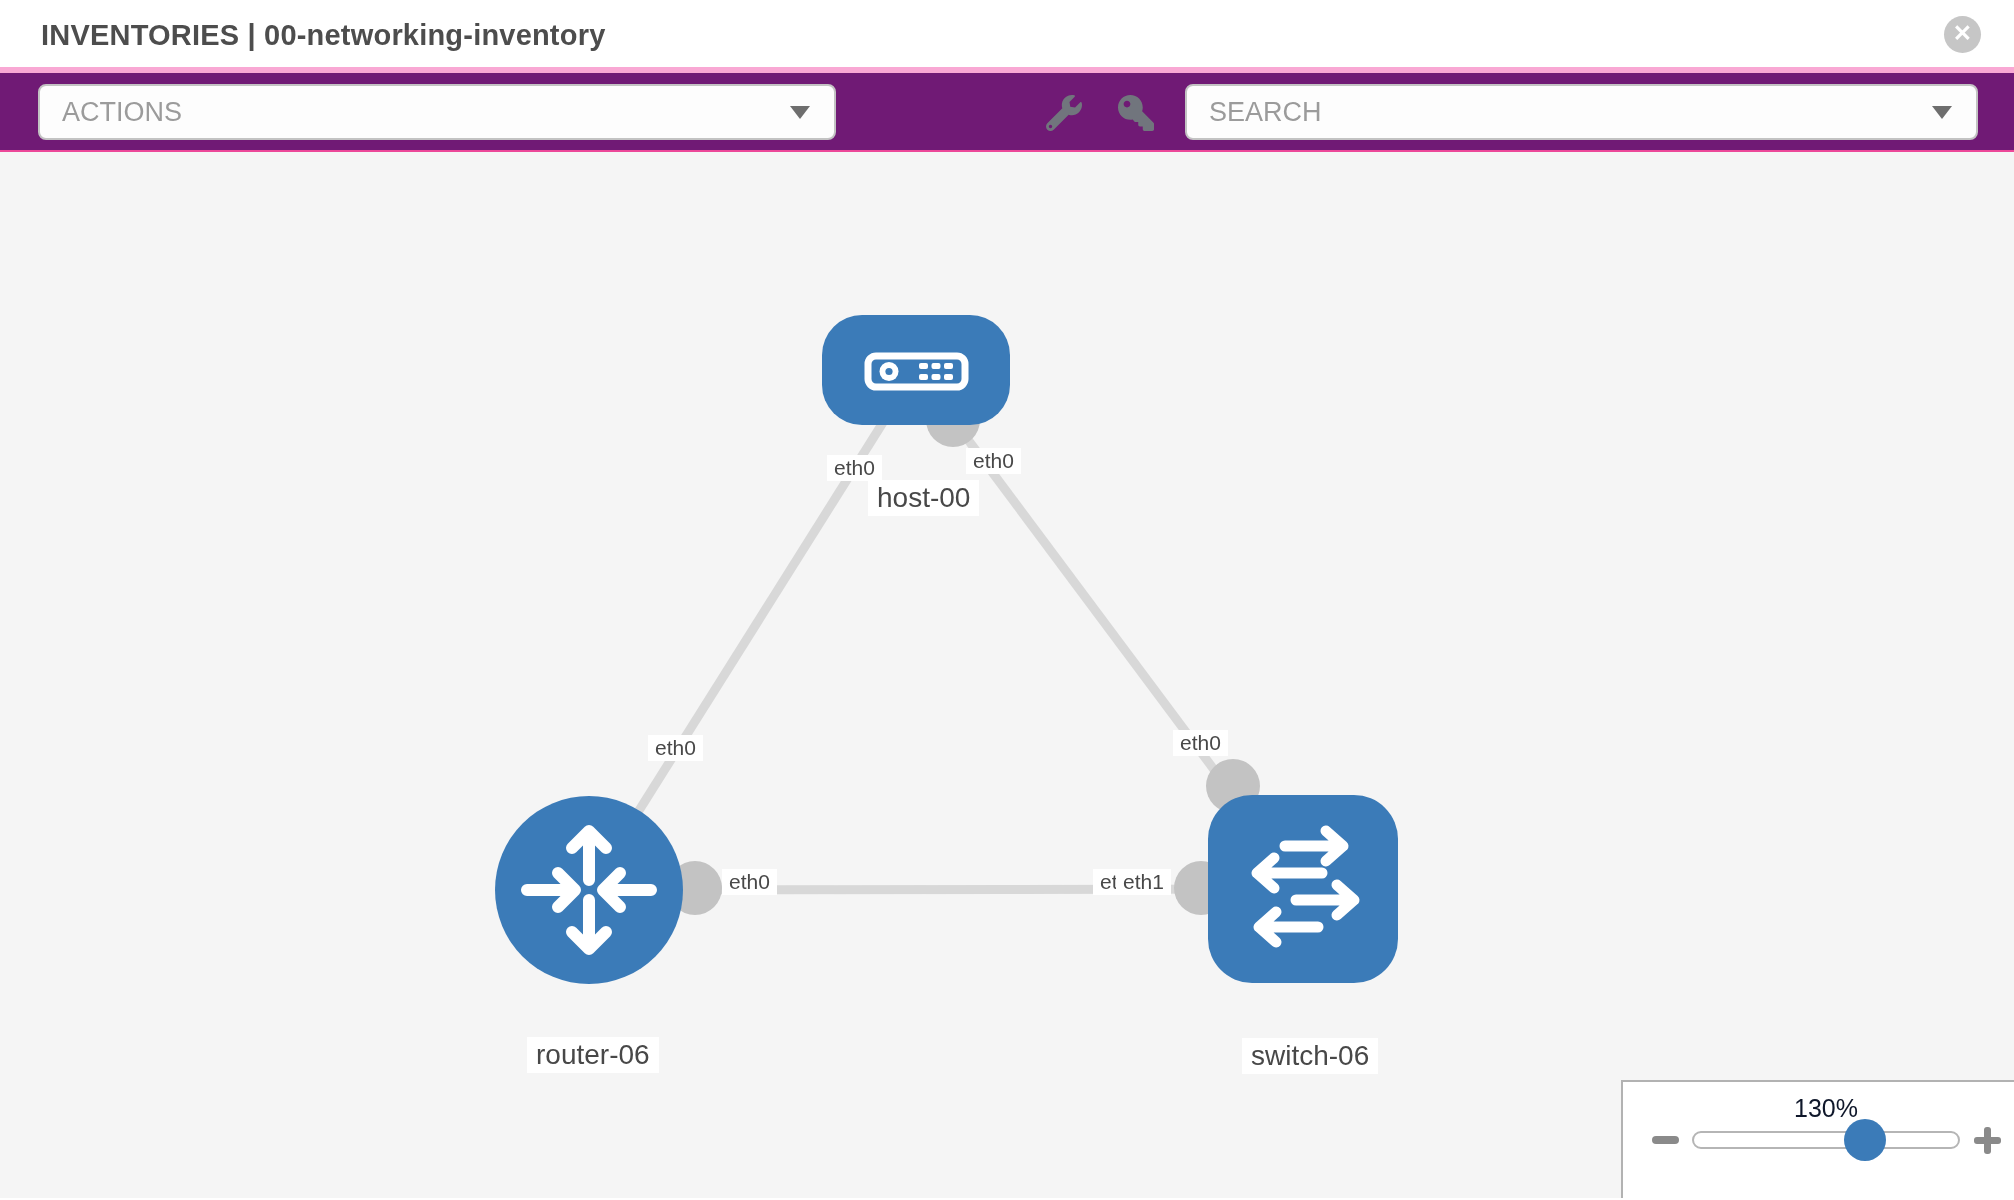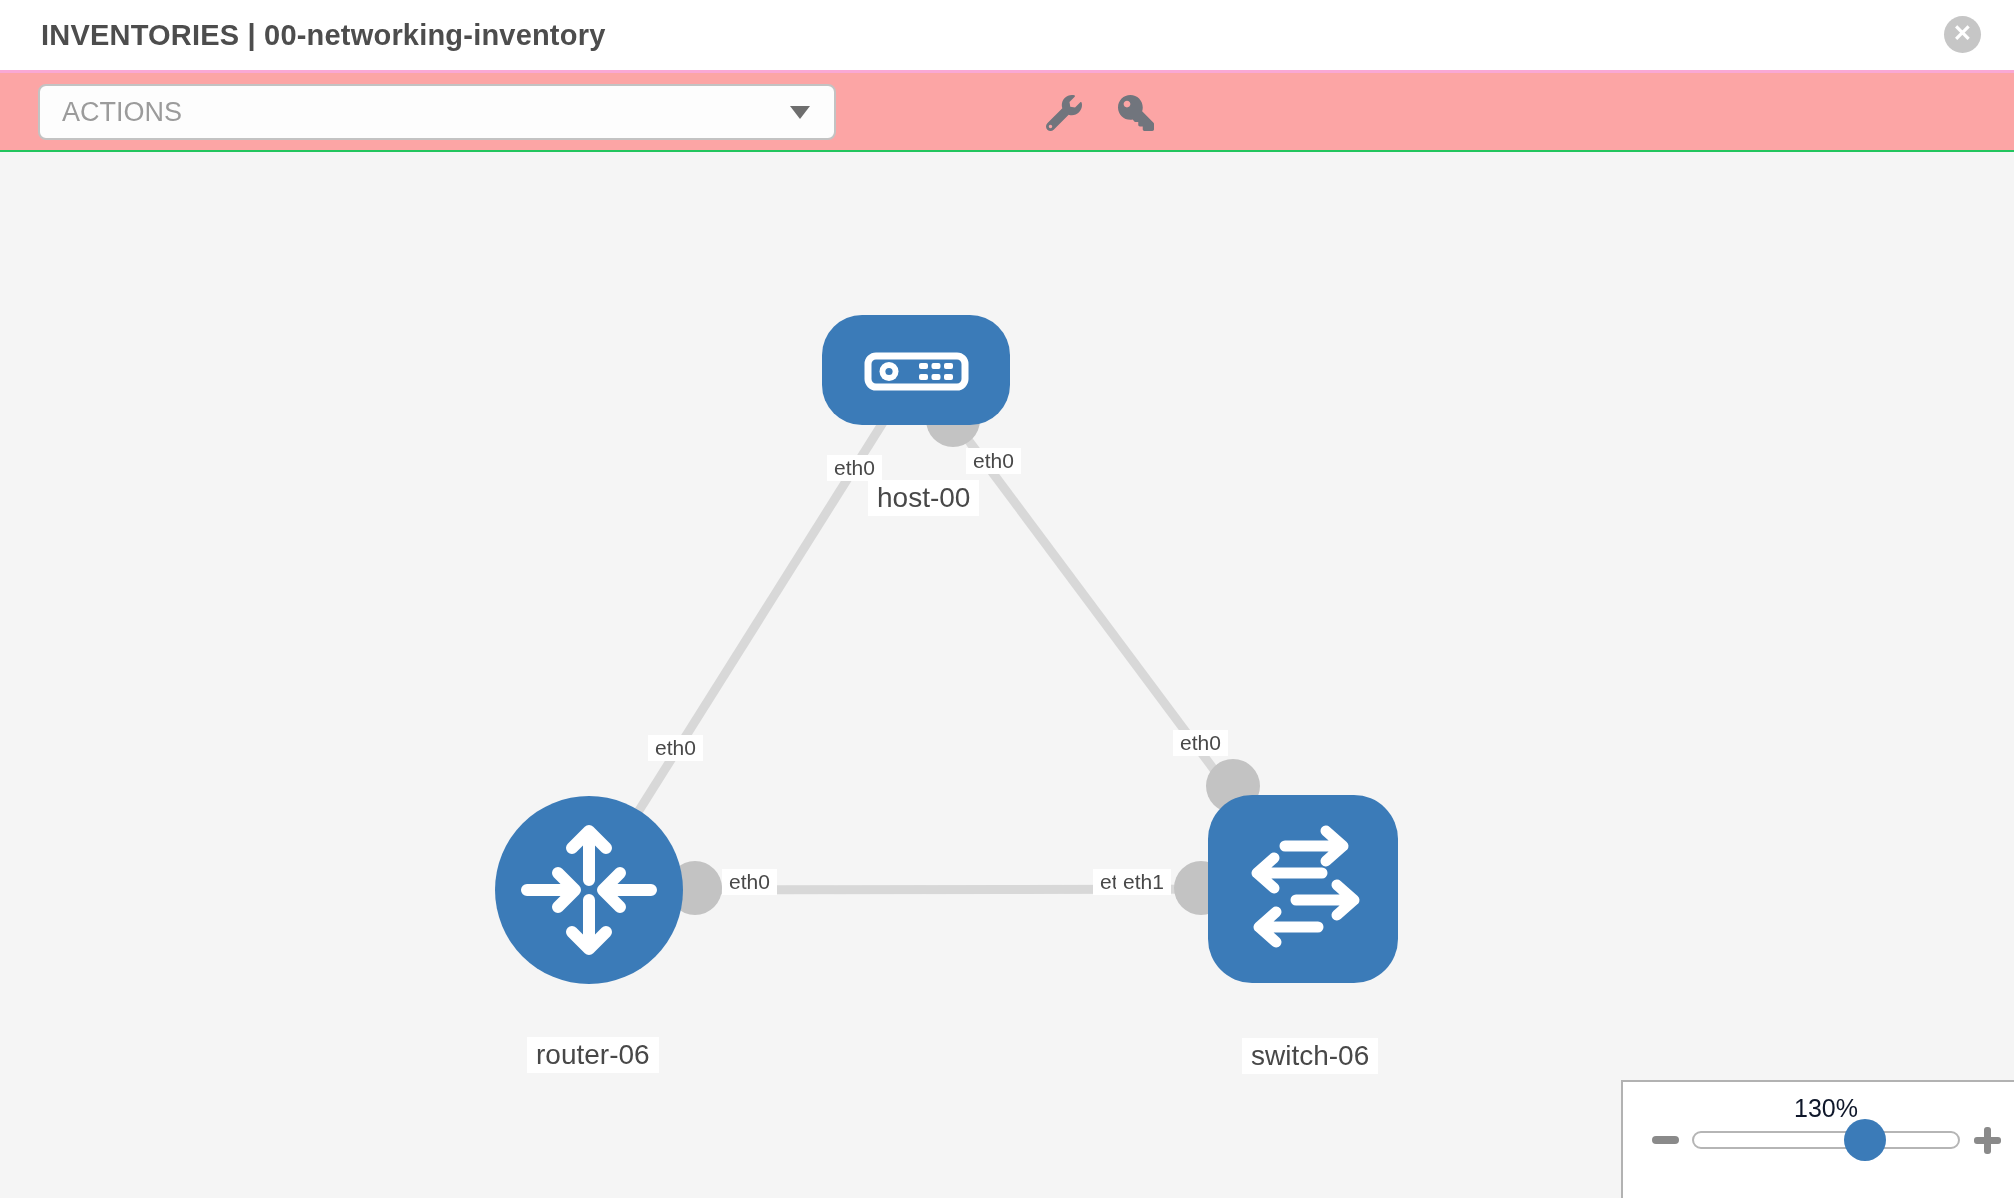--- a/index.html
+++ b/index.html
@@ -1,31 +1,31 @@
 <!DOCTYPE html>
 <html><head>
 <meta charset="utf-8">
 <style>
   * { margin: 0; padding: 0; box-sizing: border-box; }
   html, body { width: 2014px; height: 1200px; overflow: hidden; background: #fff;
     font-family: "Liberation Sans", sans-serif; }
 
   
   .header { position: relative; width: 2014px; height: 73px; background: #ffffff;
-    border-bottom: 3px solid #f9a8d4; }
+    border-bottom: 6px solid #f9a8d4; }
   .header-title { position: absolute; left: 41px; top: 19px; font-size: 29px;
     font-weight: bold; color: #4d4d4d; letter-spacing: 0.2px; }
   .close-btn { position: absolute; left: 1944px; top: 16px; width: 37px; height: 37px;
     border-radius: 50%; background: #c6c6c6; cursor: pointer;
     display: flex; align-items: center; justify-content: center; }
   .close-btn span { color: #ffffff; font-size: 23px; font-weight: bold; line-height: 1; margin-top: -2px; }
 
   
-  .toolbar { position: relative; width: 2014px; height: 79px; background: #fca5a5;
-    border-bottom: 2px solid #22c55e; }
+  .toolbar { position: relative; width: 2014px; height: 79px; background: #701a75;
+    border-bottom: 2px solid #ec4899; }
   .dropdown { position: absolute; top: 11px; height: 56px; background: #fdfdfd;
     border: 2px solid #c3c3c3; border-radius: 8px; display: flex; align-items: center;
     padding: 0 22px; cursor: pointer; }
   .dropdown .dd-label { font-size: 27px; color: #9b9b9b; }
   .dropdown .caret { position: absolute; right: 24px; top: 50%; margin-top: -6px;
     width: 0; height: 0; border-left: 10px solid transparent; border-right: 10px solid transparent;
     border-top: 13px solid #6e6e6e; }
   .dd-actions { left: 38px; width: 798px; }
   .dd-search { left: 1185px; width: 793px; }
   .tool-icon { position: absolute; top: 22px; width: 36px; height: 36px; cursor: pointer; }
@@ -80,20 +80,24 @@
       </svg>
   </div>
   <div class="tool-icon icon-key">
     <svg viewBox="0 0 512 512">
         <g transform="scale(-1,1) translate(-512,0)">
           <path d="M512 176.001C512 273.203 433.202 352 336 352c-11.22 0-22.19-1.062-32.827-3.069l-24.012 27.014A23.999 23.999 0 0 1 261.223 384H224v40c0 13.255-10.745 24-24 24h-40v40c0 13.255-10.745 24-24 24H24c-13.255 0-24-10.745-24-24v-78.059c0-6.365 2.529-12.47 7.029-16.971l161.802-161.802C163.108 213.814 160 195.271 160 176 160 78.798 238.797.001 335.999 0 433.488-.001 512 78.511 512 176.001zM336 128c0 26.51 21.49 48 48 48s48-21.49 48-48-21.49-48-48-48-48 21.49-48 48z"></path>
         </g>
       </svg>
   </div>
 
+  <div class="dropdown dd-search">
+    <span class="dd-label">SEARCH</span>
+    <span class="caret"></span>
+  </div>
 </div>
 
 <div class="canvas">
   <svg class="topo" width="2014" height="1046" viewBox="0 0 2014 1046">
 
     <line x1="916" y1="218" x2="589" y2="738" stroke="#d8d8d8" stroke-width="9"></line>
     <line x1="916" y1="218" x2="1303" y2="737" stroke="#d8d8d8" stroke-width="9"></line>
     <line x1="589" y1="738" x2="1303" y2="737" stroke="#d8d8d8" stroke-width="9"></line>
 
     <circle cx="953" cy="268" r="27" fill="#c3c3c3"></circle>

